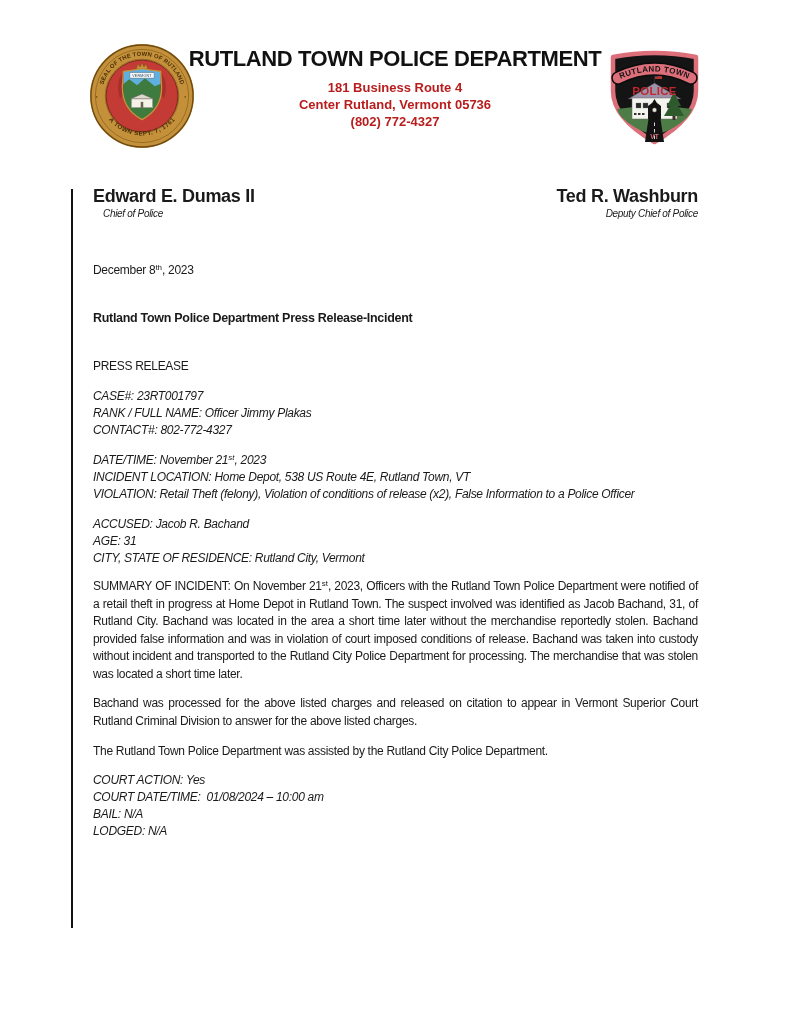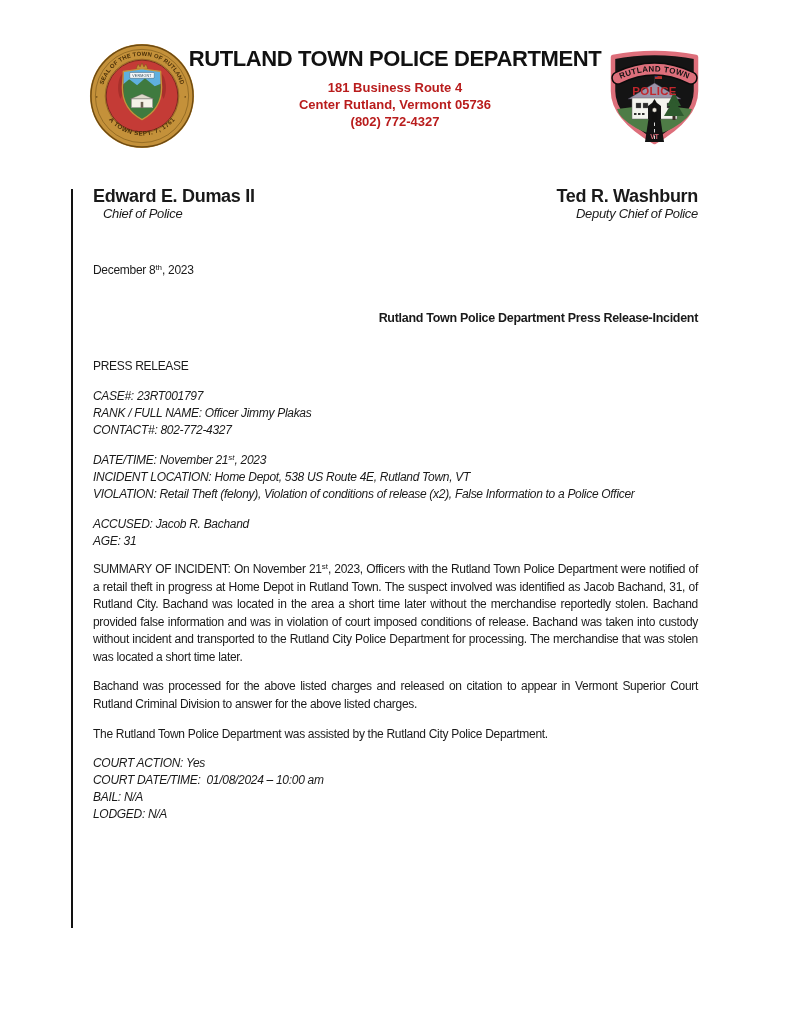--- a/index.html
+++ b/index.html
@@ -23,27 +23,27 @@
   
   .vrule { position:absolute; left:71px; top:189px; width:2px; height:739px; background:#121212; }
 
   
   .letter-body {
     position:absolute; left:93px; top:188px; width:605px;
     font-size:12px; line-height:17px; letter-spacing:-0.3px;
   }
   .officials { display:flex; justify-content:space-between; }
   .officials .name { font-weight:bold; font-size:18px; }
-  .officials .role { font-style:italic; font-size:13px; }
+  .officials .role { font-style:italic; font-size:10px; }
   .officials .left .role  { padding-left:10px; }
   .officials .right { text-align:right; }
 
   .line { white-space:pre; }
   .date-line { margin-top:40px; }
-  .doc-title { margin-top:31px; text-align:right; font-weight:bold; font-size:12.5px; }
+  .doc-title { margin-top:31px; text-align:left; font-weight:bold; font-size:12.5px; }
   .pr-label  { margin-top:31px; }
   .group     { margin-top:13px;font-style:italic; }
   .para {
     margin:12px 0 0 0; text-align:justify; line-height:17.5px;
   }
   .para.first { margin-top:11px; }
   .para.last-p { margin-top:13px; }
   .court-group { margin-top:11px; }
 
   sup.ss { font-size:8px; line-height:0; vertical-align:4px; letter-spacing:0; }
@@ -172,20 +172,21 @@
 
     <div class="group">
       <div class="line"><span>DATE/TIME: November 21</span><sup class="ss">st</sup><span>, 2023</span></div>
       <div class="line">INCIDENT LOCATION: Home Depot, 538 US Route 4E, Rutland Town, VT</div>
       <div class="line">VIOLATION: Retail Theft (felony), Violation of conditions of release (x2), False Information to a Police Officer</div>
     </div>
 
     <div class="group">
       <div class="line">ACCUSED: Jacob R. Bachand</div>
       <div class="line">AGE: 31</div>
+      <div class="line">CITY, STATE OF RESIDENCE: Rutland City, Vermont</div>
     </div>
 
     <p class="para first"><span>SUMMARY OF INCIDENT: On November 21</span><sup class="ss">st</sup><span>, 2023, Officers with the Rutland Town Police Department were notified of a retail theft in progress at Home Depot in Rutland Town. The suspect involved was identified as Jacob Bachand, 31, of Rutland City. Bachand was located in the area a short time later without the merchandise reportedly stolen. Bachand provided false information and was in violation of court imposed conditions of release. Bachand was taken into custody without incident and transported to the Rutland City Police Department for processing. The merchandise that was stolen was located a short time later.</span></p>
 
     <p class="para">Bachand was processed for the above listed charges and released on citation to appear in Vermont Superior Court Rutland Criminal Division to answer for the above listed charges.</p>
 
     <p class="para last-p">The Rutland Town Police Department was assisted by the Rutland City Police Department.</p>
 
     <div class="group court-group">
       <div class="line">COURT ACTION: Yes</div>

